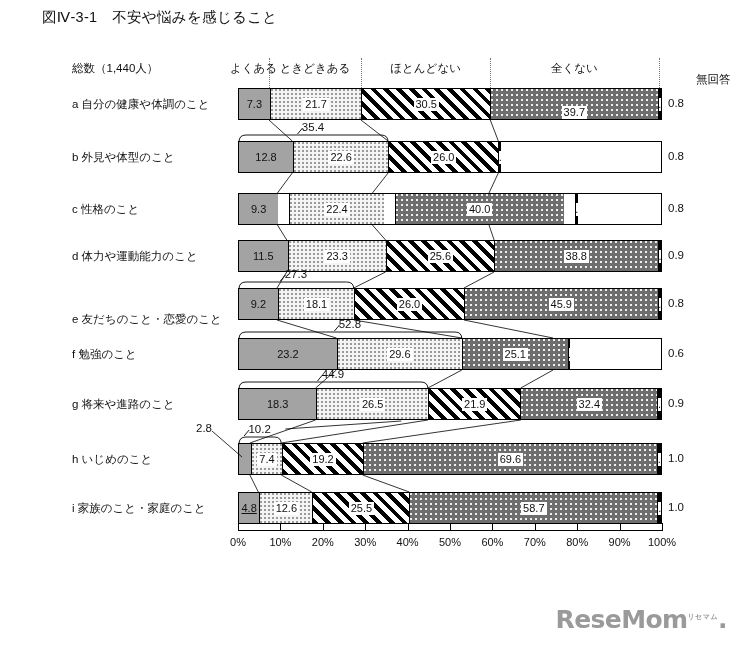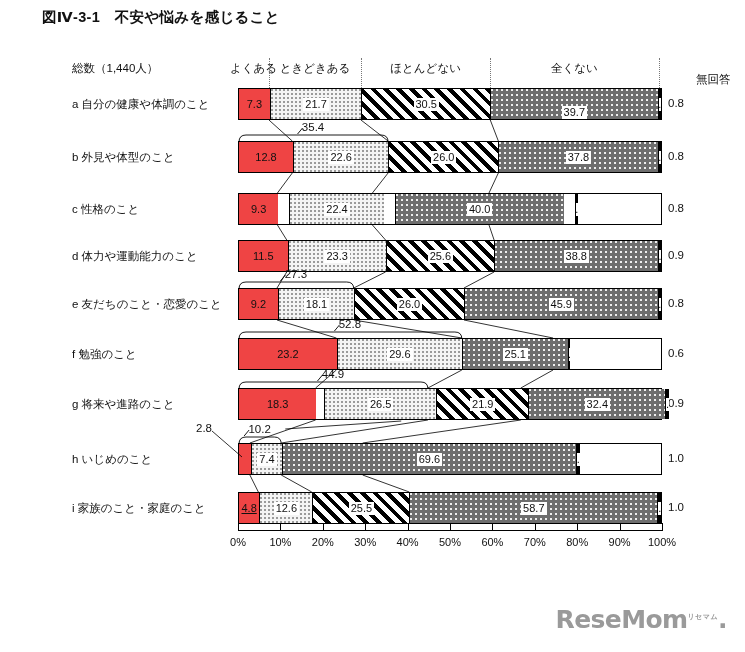--- a/index.html
+++ b/index.html
@@ -15,21 +15,21 @@
     color: #111;
     overflow: hidden;
   }
 
   
   #title {
     position: absolute;
     left: 42px;
     top: 8px;
     font-size: 14.5px;
-    font-weight: bold;
+    font-weight: normal;
     letter-spacing: .3px;
     white-space: pre;
   }
 
   
   #chart {
     position: absolute;
     left: 0;
     top: 0;
     width: 745px;
@@ -89,21 +89,21 @@
   .seg {
     position: relative;
     box-sizing: border-box;
     display: flex;
     align-items: center;
     justify-content: center;
     overflow: hidden;
   }
   .seg + .seg { border-left: 1.4px solid #000; }
 
-  .seg.s0 { background: #ef4444; }
+  .seg.s0 { background: #a3a3a3; }
   .seg.s1 {
     background-color: #f4f4f4;
     background-image:
       radial-gradient(circle at 1px 1px, #9a9a9a 1.05px, transparent 1.15px);
     background-size: 4px 4px;
   }
   .seg.s2 {
     background-color: #ffffff;
     background-image: repeating-linear-gradient(
       45deg, #000 0 4px, #ffffff 4px 9px);
@@ -243,23 +243,20 @@
       <div class="bar-row" style="top: 141px;">
         <div class="seg s0" style="flex: 0 0 12.8%;">
           <span class="seg-val">12.8</span>
         </div>
         <div class="seg s1" style="flex: 0 0 22.6%;">
           <span class="seg-val">22.6</span>
         </div>
         <div class="seg s2" style="flex: 0 0 26%;">
           <span class="seg-val">26.0</span>
         </div>
-        <div class="seg s3" style="flex: 0 0 37.8%;">
-          <span class="seg-val">37.8</span>
-        </div>
         <div class="seg s4" style="flex: 0 0 0.8%;">
           <span class="seg-val">0.8</span>
         </div>
       </div>
       <div class="nonresp-val" style="top: 150px; left: 668px;">0.8</div>
       <div class="bracket-val" style="top: 121px; left: 293.048px; width: 40px;">35.4</div>
       <div class="row-label" style="top: 202px;">c 性格のこと</div>
       <div class="bar-row" style="top: 193px; gap: 11px;">
         <div class="seg s0" style="flex: 0 0 9.3%;">
           <span class="seg-val">9.3</span>
@@ -287,21 +284,21 @@
           <span class="seg-val">25.6</span>
         </div>
         <div class="seg s3" style="flex: 0 0 38.8%;">
           <span class="seg-val">38.8</span>
         </div>
         <div class="seg s4" style="flex: 0 0 0.9%;">
           <span class="seg-val">0.9</span>
         </div>
       </div>
       <div class="nonresp-val" style="top: 249px; left: 668px;">0.9</div>
-      <div class="row-label" style="top: 297px;">e 友だちのこと・恋愛のこと</div>
+      <div class="row-label" style="top: 312px;">e 友だちのこと・恋愛のこと</div>
       <div class="bar-row" style="top: 288px;">
         <div class="seg s0" style="flex: 0 0 9.2%;">
           <span class="seg-val">9.2</span>
         </div>
         <div class="seg s1" style="flex: 0 0 18.1%;">
           <span class="seg-val">18.1</span>
         </div>
         <div class="seg s2" style="flex: 0 0 26%;">
           <span class="seg-val">26.0</span>
         </div>
@@ -329,40 +326,43 @@
           <span class="seg-val">0.6</span>
         </div>
       </div>
       <div class="nonresp-val" style="top: 347px; left: 668px;">0.6</div>
       <div class="bracket-val" style="top: 318px; left: 329.936px; width: 40px;">52.8</div>
       <div class="row-label" style="top: 397px;">g 将来や進路のこと</div>
       <div class="bar-row" style="top: 388px;">
         <div class="seg s0" style="flex: 0 0 18.3%;">
           <span class="seg-val">18.3</span>
         </div>
-        <div class="seg s1" style="flex: 0 0 26.5%; margin-left: 8px;">
+        <div class="seg s1" style="flex: 0 0 26.5%;">
           <span class="seg-val">26.5</span>
         </div>
         <div class="seg s2" style="flex: 0 0 21.9%;">
           <span class="seg-val">21.9</span>
         </div>
         <div class="seg s3" style="flex: 0 0 32.4%;">
           <span class="seg-val">32.4</span>
         </div>
         <div class="seg s4" style="flex: 0 0 0.9%;">
           <span class="seg-val">0.9</span>
         </div>
       </div>
       <div class="nonresp-val" style="top: 397px; left: 668px;">0.9</div>
       <div class="bracket-val" style="top: 368px; left: 312.976px; width: 40px;">44.9</div>
       <div class="row-label" style="top: 452px;">h いじめのこと</div>
       <div class="bar-row" style="top: 443px;">
         <div class="seg s0" style="flex: 0 0 2.8%;"></div>
         <div class="seg s1" style="flex: 0 0 7.4%;">
           <span class="seg-val">7.4</span>
+        </div>
+        <div class="seg s2" style="flex: 0 0 19.2%;">
+          <span class="seg-val">19.2</span>
         </div>
         <div class="seg s3" style="flex: 0 0 69.6%;">
           <span class="seg-val">69.6</span>
         </div>
         <div class="seg s4" style="flex: 0 0 1%;">
           <span class="seg-val">1.0</span>
         </div>
       </div>
       <div class="nonresp-val" style="top: 452px; left: 668px;">1.0</div>
       <div class="outside-val" style="top: 422px; left: 196px;">2.8</div>

